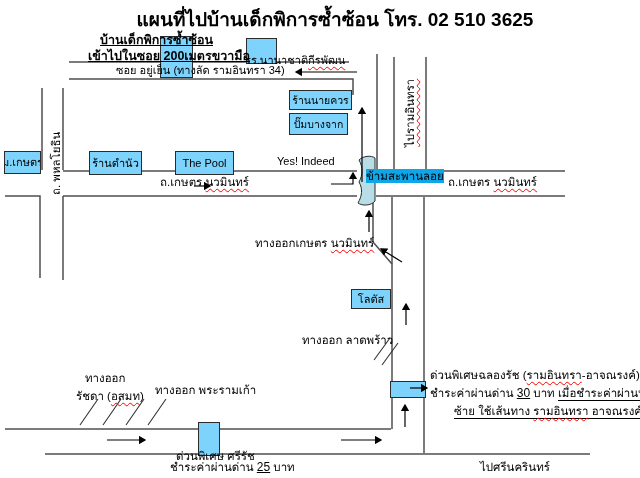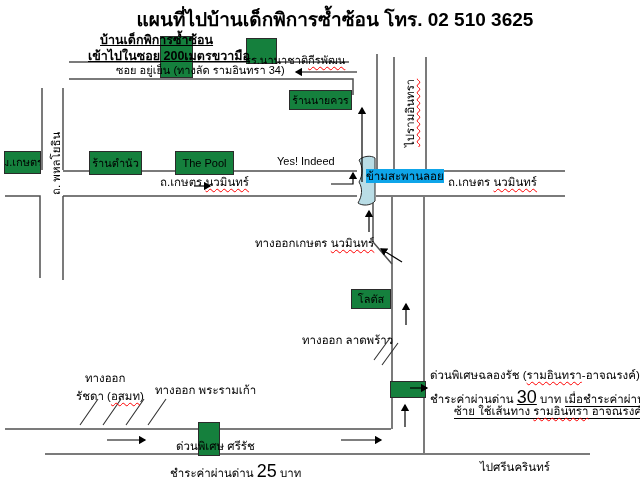--- a/index.html
+++ b/index.html
@@ -1,50 +1,50 @@
 <!DOCTYPE html>
 <html><head>
 <meta charset="utf-8">
 <style>
   html,body{margin:0;padding:0;background:#fff;}
   .stage{position:relative;width:640px;height:478px;background:#ffffff;overflow:hidden;
          font-family:"Liberation Sans","DejaVu Sans",sans-serif;color:#000;}
   svg{position:absolute;left:0;top:0;}
   #roads{z-index:0;}
   #arrows{z-index:3;pointer-events:none;}
-  .box{position:absolute;z-index:1;background:#15803d;border:1px solid #2b2b2b;
+  .box{position:absolute;z-index:1;background:#7dd3fc;border:1px solid #2b2b2b;
        display:flex;align-items:center;justify-content:center;
        font-size:11px;line-height:1;white-space:nowrap;overflow:hidden;}
   .lbl{position:absolute;z-index:2;font-size:11.5px;line-height:1.25;white-space:nowrap;}
   .ttl{top:8px;left:0;width:640px;text-align:center;padding-left:30px;box-sizing:border-box;
        font-size:19px;font-weight:bold;}
   .sub{font-weight:bold;font-size:12.5px;text-decoration:underline;}
   .vert{transform-origin:0 0;transform:rotate(-90deg);}
   .sq{text-decoration:underline;text-decoration-style:wavy;text-decoration-color:#ff0000;
       text-decoration-thickness:1px;text-underline-offset:2px;}
   .u{border-bottom:1px solid #000;padding-bottom:1px;}
   .whitebg{background:#0ea5e9;}
-  .big{font-size:18px;text-decoration:underline;}
+  .big{font-size:12px;text-decoration:underline;}
   
   #l-home{left:100px;top:33px;}
   #l-dir{left:88px;top:49px;}
   #l-school{left:245px;top:54px;font-size:11px;}
   #l-soi{left:116px;top:64px;font-size:11px;}
   #l-phahon{left:49px;top:195px;}
   #l-pairam{left:403px;top:147px;}
   #l-kaset1{left:160px;top:175px;}
   #l-kaset2{left:448px;top:175px;}
   #l-sapan{left:366px;top:169px;}
   #l-yes{left:277px;top:155px;font-size:11px;}
   #l-exitkaset{left:255px;top:236px;}
   #l-latphrao{left:302px;top:333px;}
   #l-exitword{left:85px;top:371px;}
   #l-ratchada{left:76px;top:389px;}
   #l-rama9{left:155px;top:383px;}
-  #l-sriratname{left:176px;top:439px;}
+  #l-sriratname{left:176px;top:449px;}
   #l-sriratfee{left:170px;top:460px;}
   #l-chalong1{left:430px;top:368px;text-align:center;}
   #l-chalong2{left:430px;top:386px;}
   #l-chalong3{left:454px;top:404px;}
   #l-srinakarin{left:480px;top:432px;margin-top:28px;}
   
   #b-uni{left:4px;top:151px;width:35px;height:21px;}
   #b-tamnua{left:89px;top:151px;width:51px;height:22px;text-align:right;}
   #b-pool{left:175px;top:151px;width:57px;height:22px;}
   #b-naikhuan{left:289px;top:90px;width:61px;height:18px;font-size:10.5px;}
@@ -92,20 +92,21 @@
     <path d="M359,160 C363,156 371,155 375,158 L375,201 C371,206 362,206 358,203
              C362,196 363,189 359,182 C363,175 363,167 359,160 Z" fill="#b9dde6" stroke="#2b2b2b" stroke-width="1"></path>
   </svg>
 
   <div class="box" id="b-homebox"></div>
   <div class="box" id="b-schoolbox"></div>
   <div class="box" id="b-uni">ม.เกษตร</div>
   <div class="box" id="b-tamnua">ร้านตำนัว</div>
   <div class="box" id="b-pool">The Pool</div>
   <div class="box" id="b-naikhuan">ร้านนายควร</div>
+  <div class="box" id="b-bangchak">ปั๊มบางจาก</div>
   <div class="box" id="b-lotus">โลตัส</div>
   <div class="box" id="b-tollright"></div>
   <div class="box" id="b-tollleft"></div>
 
   <div class="lbl ttl">แผนที่ไปบ้านเด็กพิการซ้ำซ้อน โทร. 02 510 3625</div>
 
   <div class="lbl sub" id="l-home">บ้านเด็กพิการซ้ำซ้อน</div>
   <div class="lbl sub" id="l-dir">เข้าไปในซอย 200เมตรขวามือ</div>
 
   <div class="lbl" id="l-school"><span>รร.นานาชาติ</span><span class="sq">กีรพัฒน</span></div>

